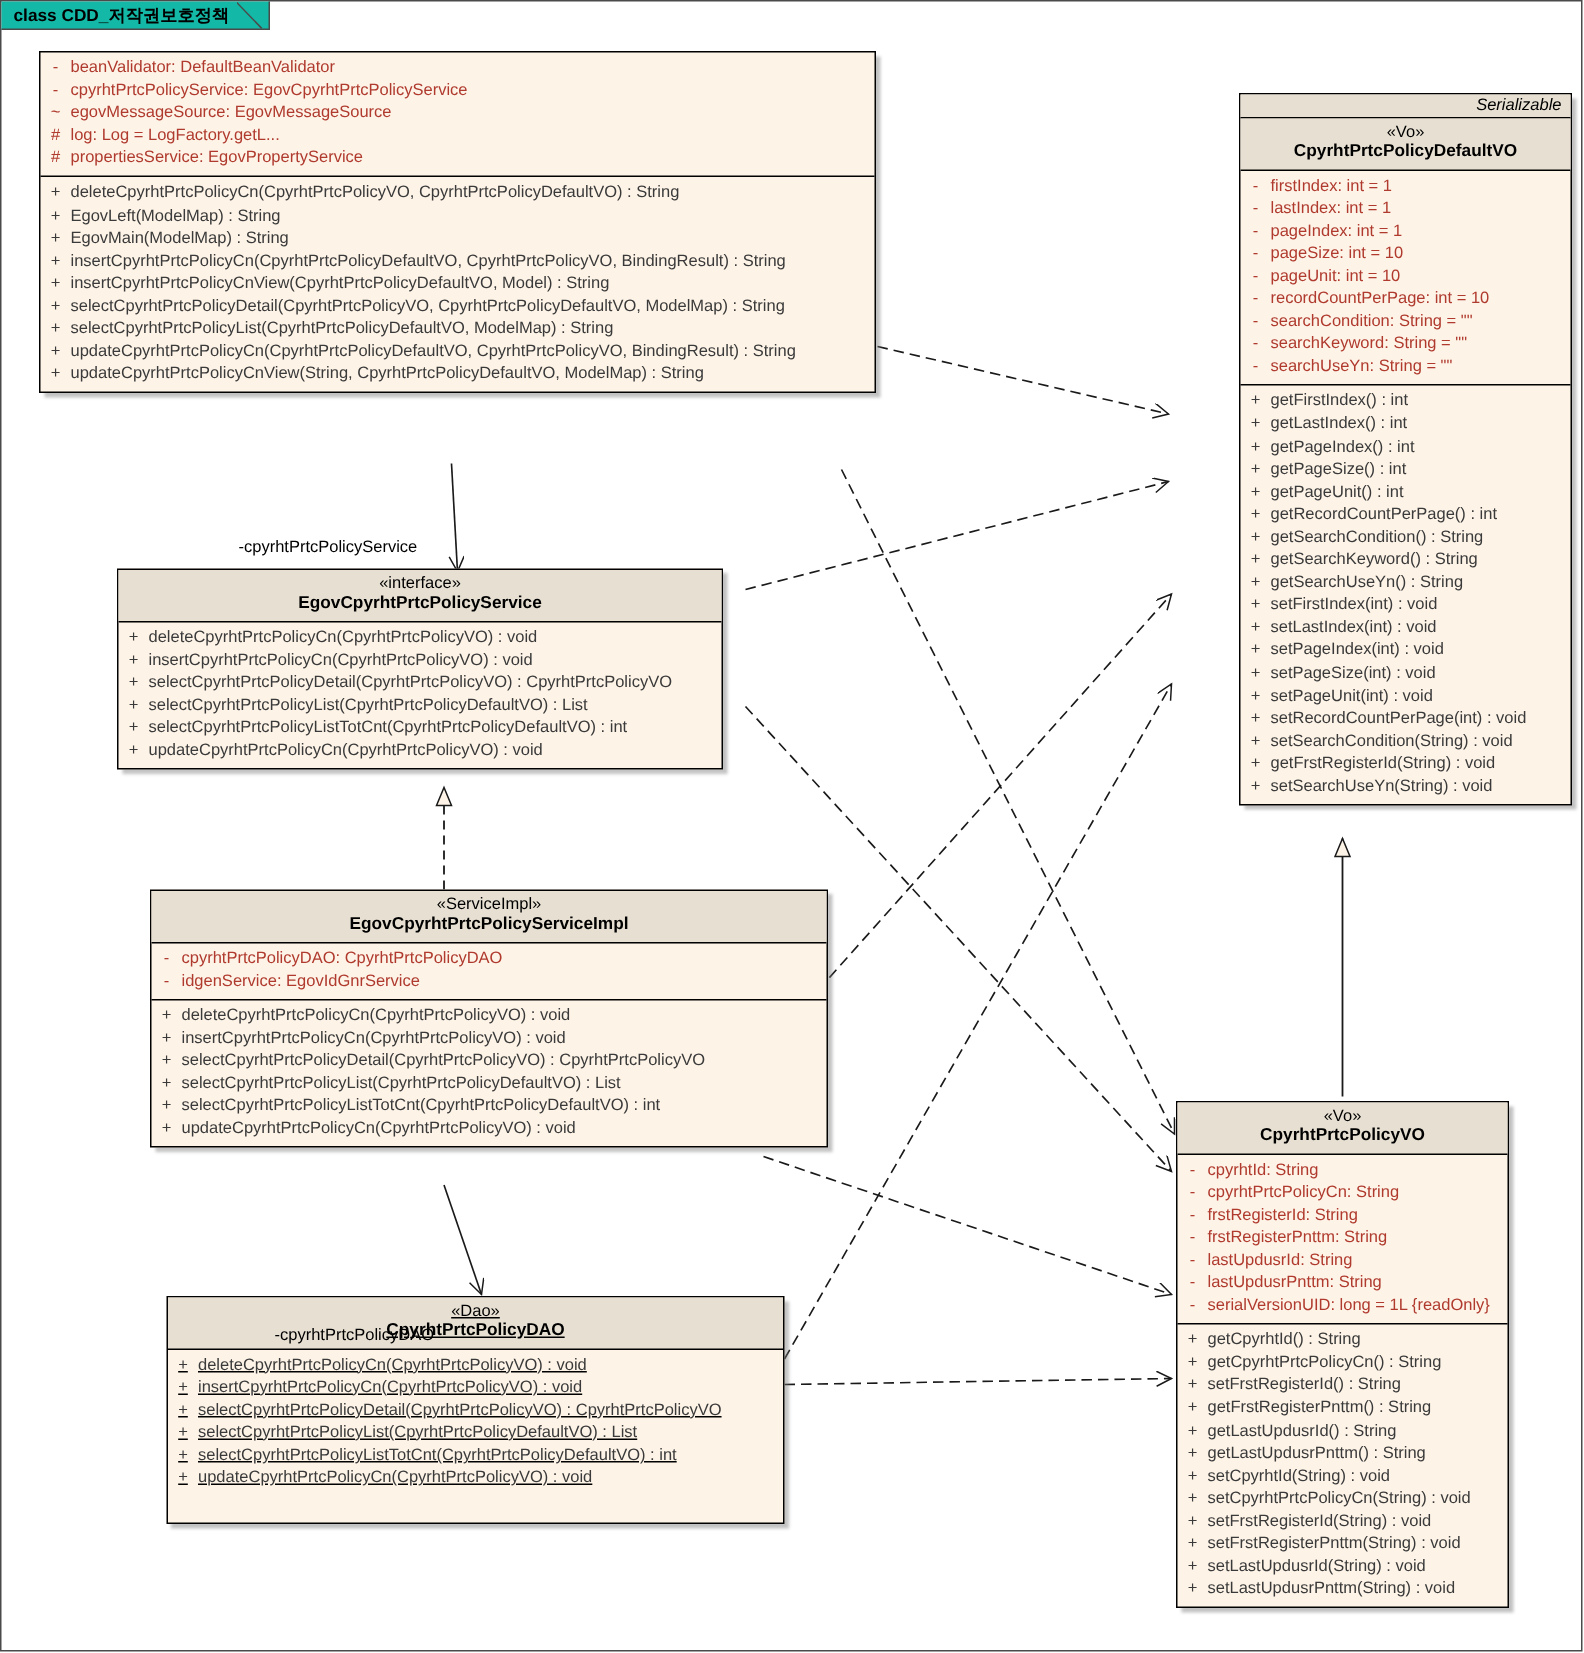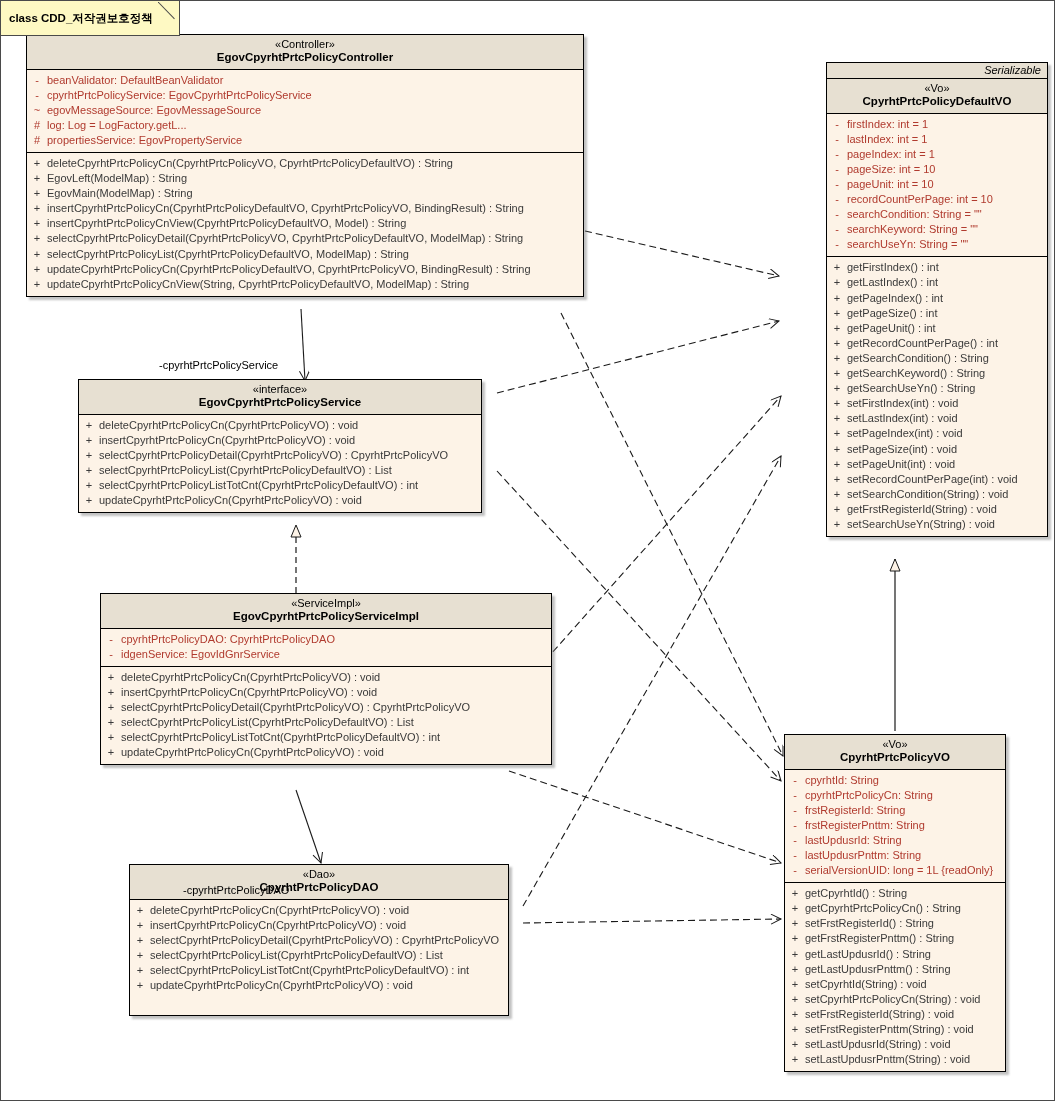--- a/index.html
+++ b/index.html
@@ -16,24 +16,24 @@
     position: absolute;
     left: 0; top: 0;
     width: 1055px; height: 1101px;
     border: 1px solid #4a4a4a;
     box-sizing: border-box;
     background: #ffffff;
   }
   #frame-tab {
     position: absolute;
     left: 0px; top: 0px;
-    height: 35px;
+    height: 19px;
     border: 1px solid #4a4a4a;
     border-left: none; border-top: none;
-    background: #fef9c3;
+    background: #14b8a6;
     box-sizing: border-box;
     padding: 0 26px 0 8px;
     display: flex; align-items: center;
     font-size: 11.5px;
     color: #000;
     font-weight: bold;
     letter-spacing: 0px;
     z-index: 30;
   }
   #frame-tab .tab-slant {
@@ -185,24 +185,20 @@
     <g>
       <path d="M522,905 L780,455" fill="none" stroke="#1a1a1a" stroke-width="1.1" stroke-dasharray="7,4" marker-end="url(#openArrow)"></path>
     </g>
 
     <g>
       <path d="M522,922 L780,918" fill="none" stroke="#1a1a1a" stroke-width="1.1" stroke-dasharray="7,4" marker-end="url(#openArrow)"></path>
     </g>
   </svg>
 
   <div class="uml-class" style="left:25px; top:33px; width:558px;">
-    <div class="cls-header">
-      <span class="stereotype">«Controller»</span>
-      <span class="cls-name">EgovCpyrhtPrtcPolicyController</span>
-    </div>
     <div class="compartment attrs">
         <div class="member">
           <span class="vis">-</span>
           <span>beanValidator:  DefaultBeanValidator</span>
         </div>
         <div class="member">
           <span class="vis">-</span>
           <span>cpyrhtPrtcPolicyService:  EgovCpyrhtPrtcPolicyService</span>
         </div>
         <div class="member">
@@ -447,21 +443,21 @@
           <span class="vis">+</span>
           <span>selectCpyrhtPrtcPolicyListTotCnt(CpyrhtPrtcPolicyDefaultVO) : int</span>
         </div>
         <div class="member">
           <span class="vis">+</span>
           <span>updateCpyrhtPrtcPolicyCn(CpyrhtPrtcPolicyVO) : void</span>
         </div>
       </div>
   </div>
 
-  <div class="uml-class" style="left:128px; top:863px; width:380px;">
+  <div class="uml-class" style="left:110px; top:863px; width:412px;text-decoration:underline;">
     <div class="cls-header">
       <span class="stereotype">«Dao»</span>
       <span class="cls-name">CpyrhtPrtcPolicyDAO</span>
     </div>
     <div class="compartment ops" style="padding-bottom:22px;">
         <div class="member">
           <span class="vis">+</span>
           <span>deleteCpyrhtPrtcPolicyCn(CpyrhtPrtcPolicyVO) : void</span>
         </div>
         <div class="member">

